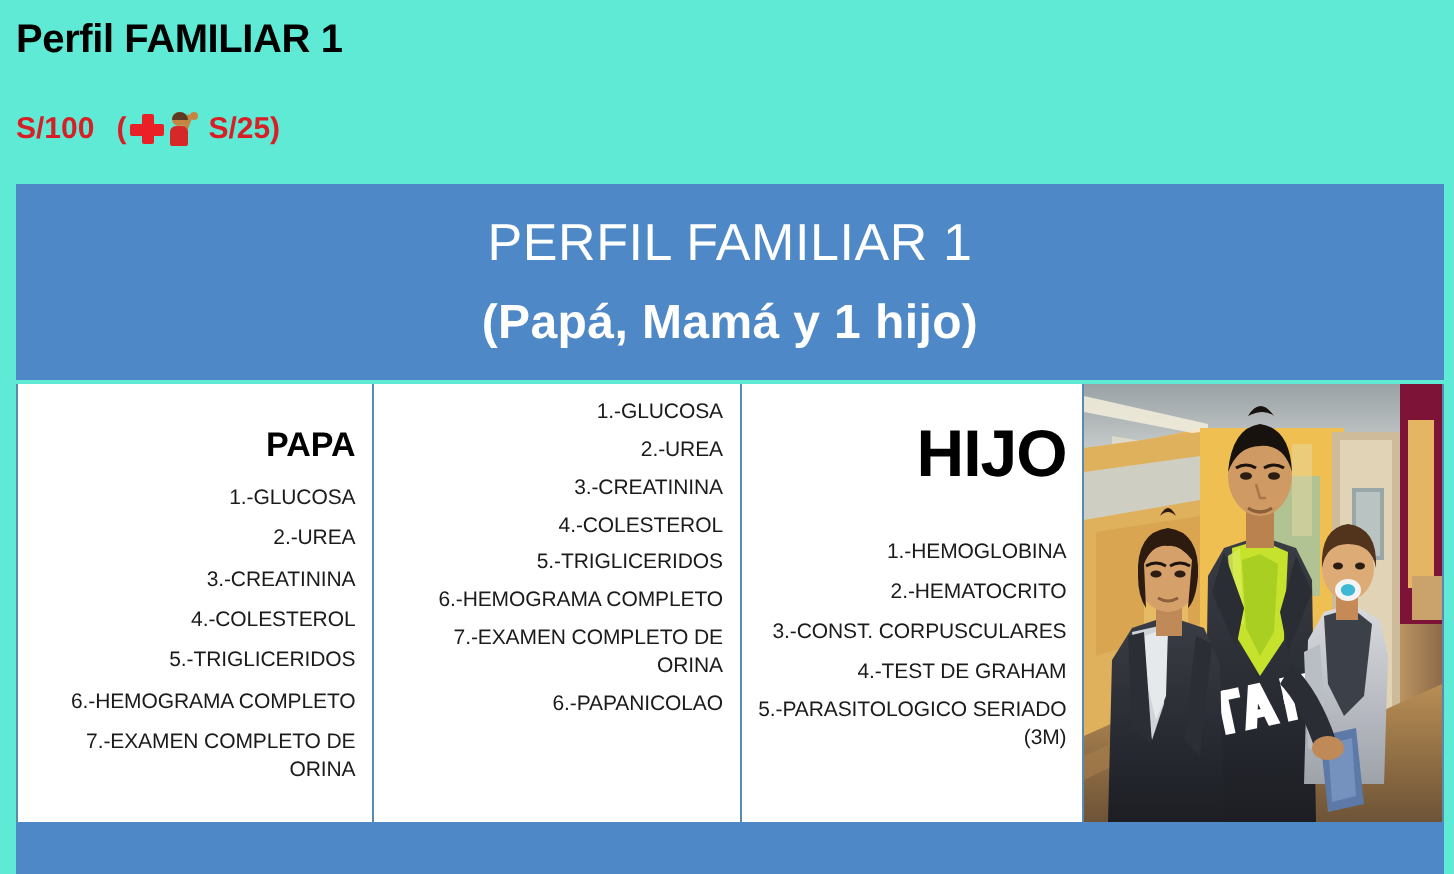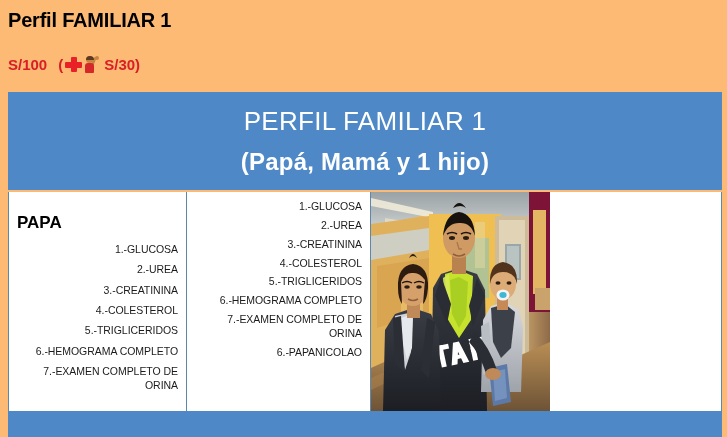--- a/index.html
+++ b/index.html
@@ -9,21 +9,21 @@
     height: 437px;
     background: #ffffff;
     font-family: "Liberation Sans", sans-serif;
     overflow: hidden;
   }
 
   #page {
     position: relative;
     width: 727px;
     height: 437px;
-    background: #fdba74;
+    background: #5eead4;
   }
 
   
   .doc-title {
     position: absolute;
     left: 8px;
     top: 9px;
     font-size: 20px;
     font-weight: bold;
     color: #000000;
@@ -157,21 +157,21 @@
   .col-mama  { width: 184px; }
   .col-hijo  { width: 172px; }
   .col-photo {
     width: 179px;
     border-right: none;
     padding: 0;
     overflow: hidden;
   }
 
   .col-head {
-    text-align: left;
+    text-align: right;
     font-weight: bold;
     color: #000000;
   }
   .col-papa .col-head { font-size: 17px; margin: 13px 0 10px 0; }
   .col-mama .col-head { font-size: 15px; margin: 15px 0 7px 0; }
   .col-hijo .col-head { font-size: 33px; margin: 8px 0 24px 0; letter-spacing: -0.5px; }
 
   .item-list { list-style: none; text-align: right; }
   .item {
     font-size: 10.5px;
@@ -214,21 +214,21 @@
     <span class="price-main">S/100</span>
     <span class="paren">(</span>
     <span class="emoji-cross"></span>
     <span class="emoji-person">
       <span class="arm"></span>
       <span class="hand"></span>
       <span class="body"></span>
       <span class="head"></span>
       <span class="hair"></span>
     </span>
-    <span class="price-tail">S/30)</span>
+    <span class="price-tail">S/25)</span>
   </div>
 
   <div class="banner">
     <div class="banner-line1">PERFIL FAMILIAR 1</div>
     <div class="banner-line2">(Papá, Mamá y 1 hijo)</div>
   </div>
 
   <div class="table">
 
     <div class="col col-papa">
@@ -250,20 +250,30 @@
         <li class="item">2.-UREA</li>
         <li class="item">3.-CREATININA</li>
         <li class="item">4.-COLESTEROL</li>
         <li class="item">5.-TRIGLICERIDOS</li>
         <li class="item">6.-HEMOGRAMA COMPLETO</li>
         <li class="item">7.-EXAMEN COMPLETO DE ORINA</li>
         <li class="item">6.-PAPANICOLAO</li>
       </ul>
     </div>
 
+    <div class="col col-hijo">
+      <div class="col-head">HIJO</div>
+      <ul class="item-list">
+        <li class="item">1.-HEMOGLOBINA</li>
+        <li class="item">2.-HEMATOCRITO</li>
+        <li class="item">3.-CONST. CORPUSCULARES</li>
+        <li class="item">4.-TEST DE GRAHAM</li>
+        <li class="item">5.-PARASITOLOGICO SERIADO (3M)</li>
+      </ul>
+    </div>
 
     <div class="col col-photo">
       <div class="photo">
         <svg viewBox="0 0 179 219" preserveAspectRatio="none" aria-hidden="true">
           <defs>
             <linearGradient id="corridorWall" x1="0" y1="0" x2="1" y2="0">
               <stop offset="0%" stop-color="#c9a06a"></stop>
               <stop offset="25%" stop-color="#e6b45c"></stop>
               <stop offset="55%" stop-color="#f2c45e"></stop>
               <stop offset="80%" stop-color="#d9b273"></stop>

